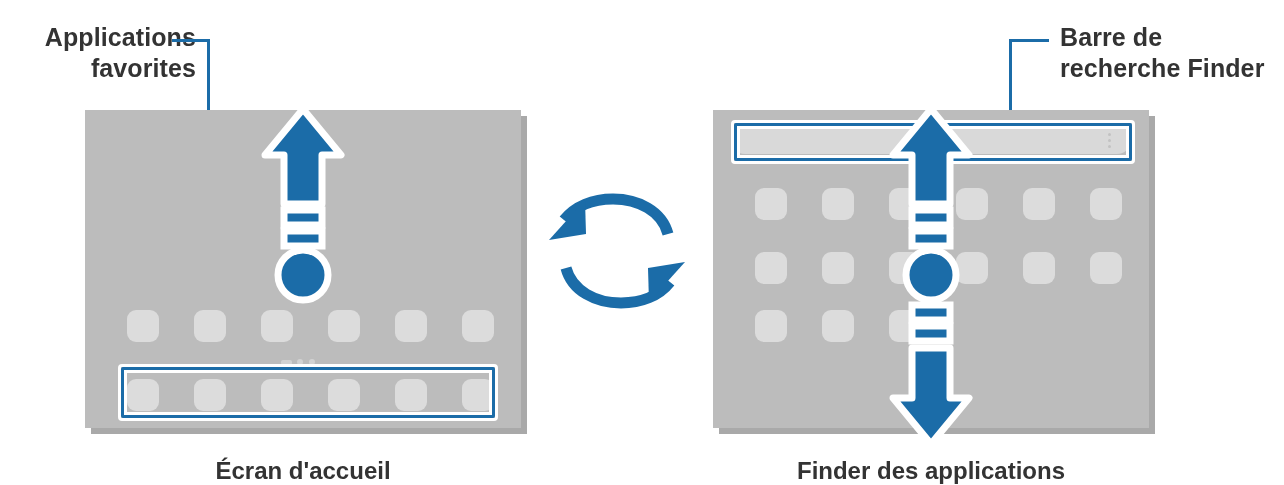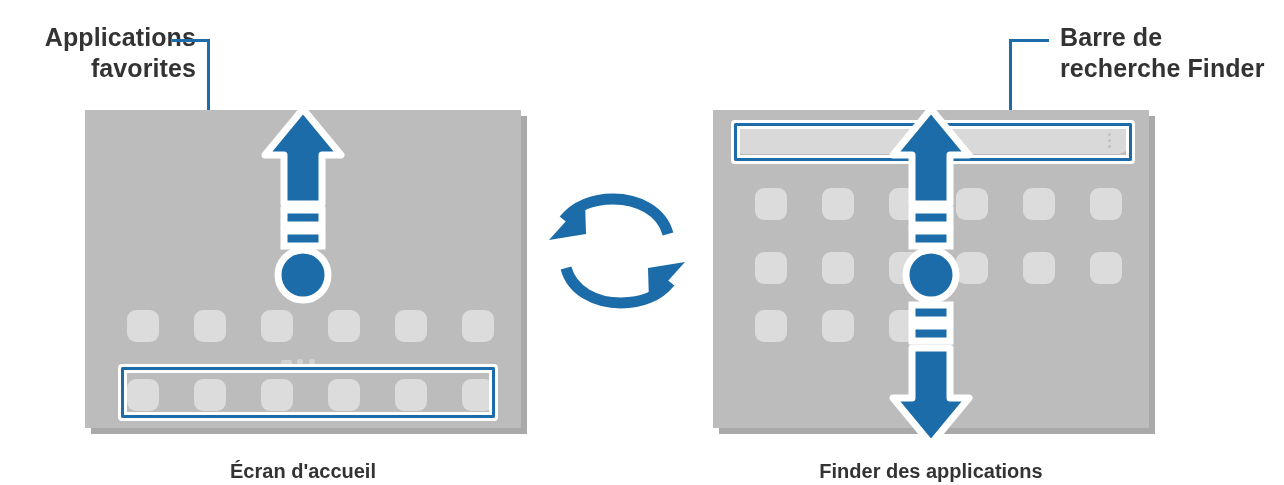--- a/index.html
+++ b/index.html
@@ -62,21 +62,21 @@
   }
 
   .app-icon {
     position: absolute;
     background: #dcdcdc;
     border-radius: 9px;
   }
 
   .caption {
     position: absolute;
-    font-size: 20px;
+    font-size: 24px;
     line-height: 30px;
     color: #333333;
     text-align: center;
     white-space: nowrap;
   }
 
   
   .hl {
     position: absolute;
     border: 3px solid #ffffff;

